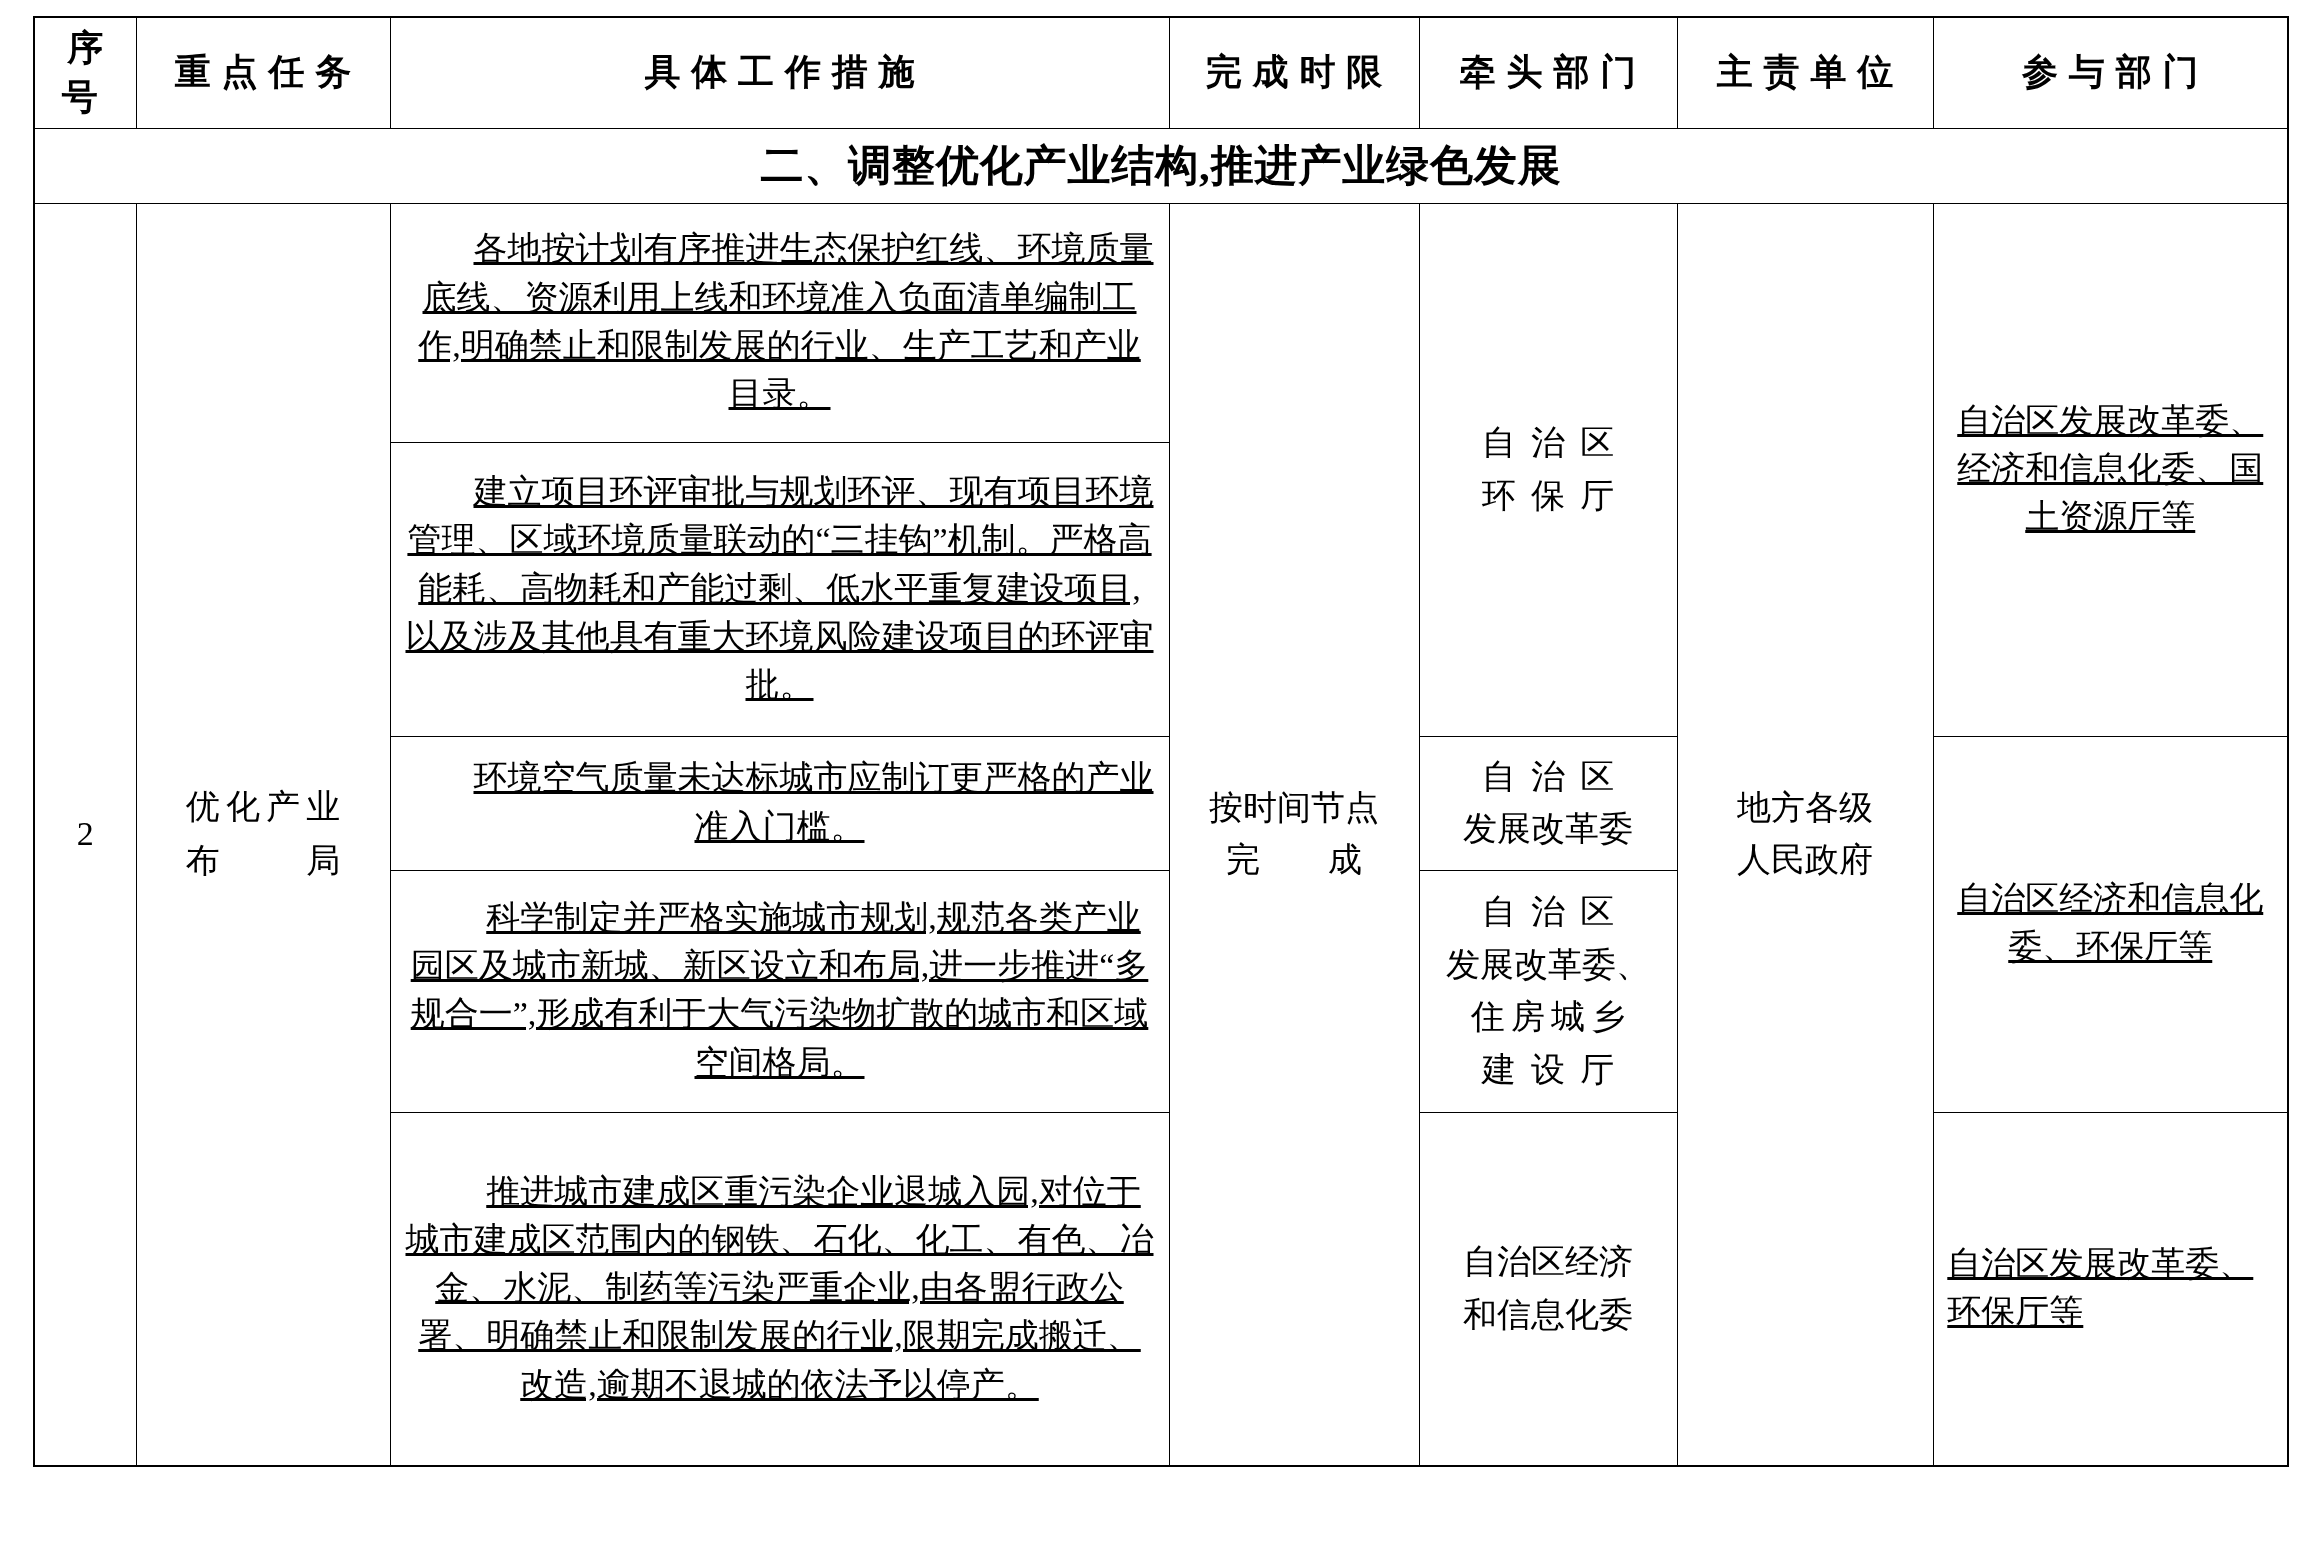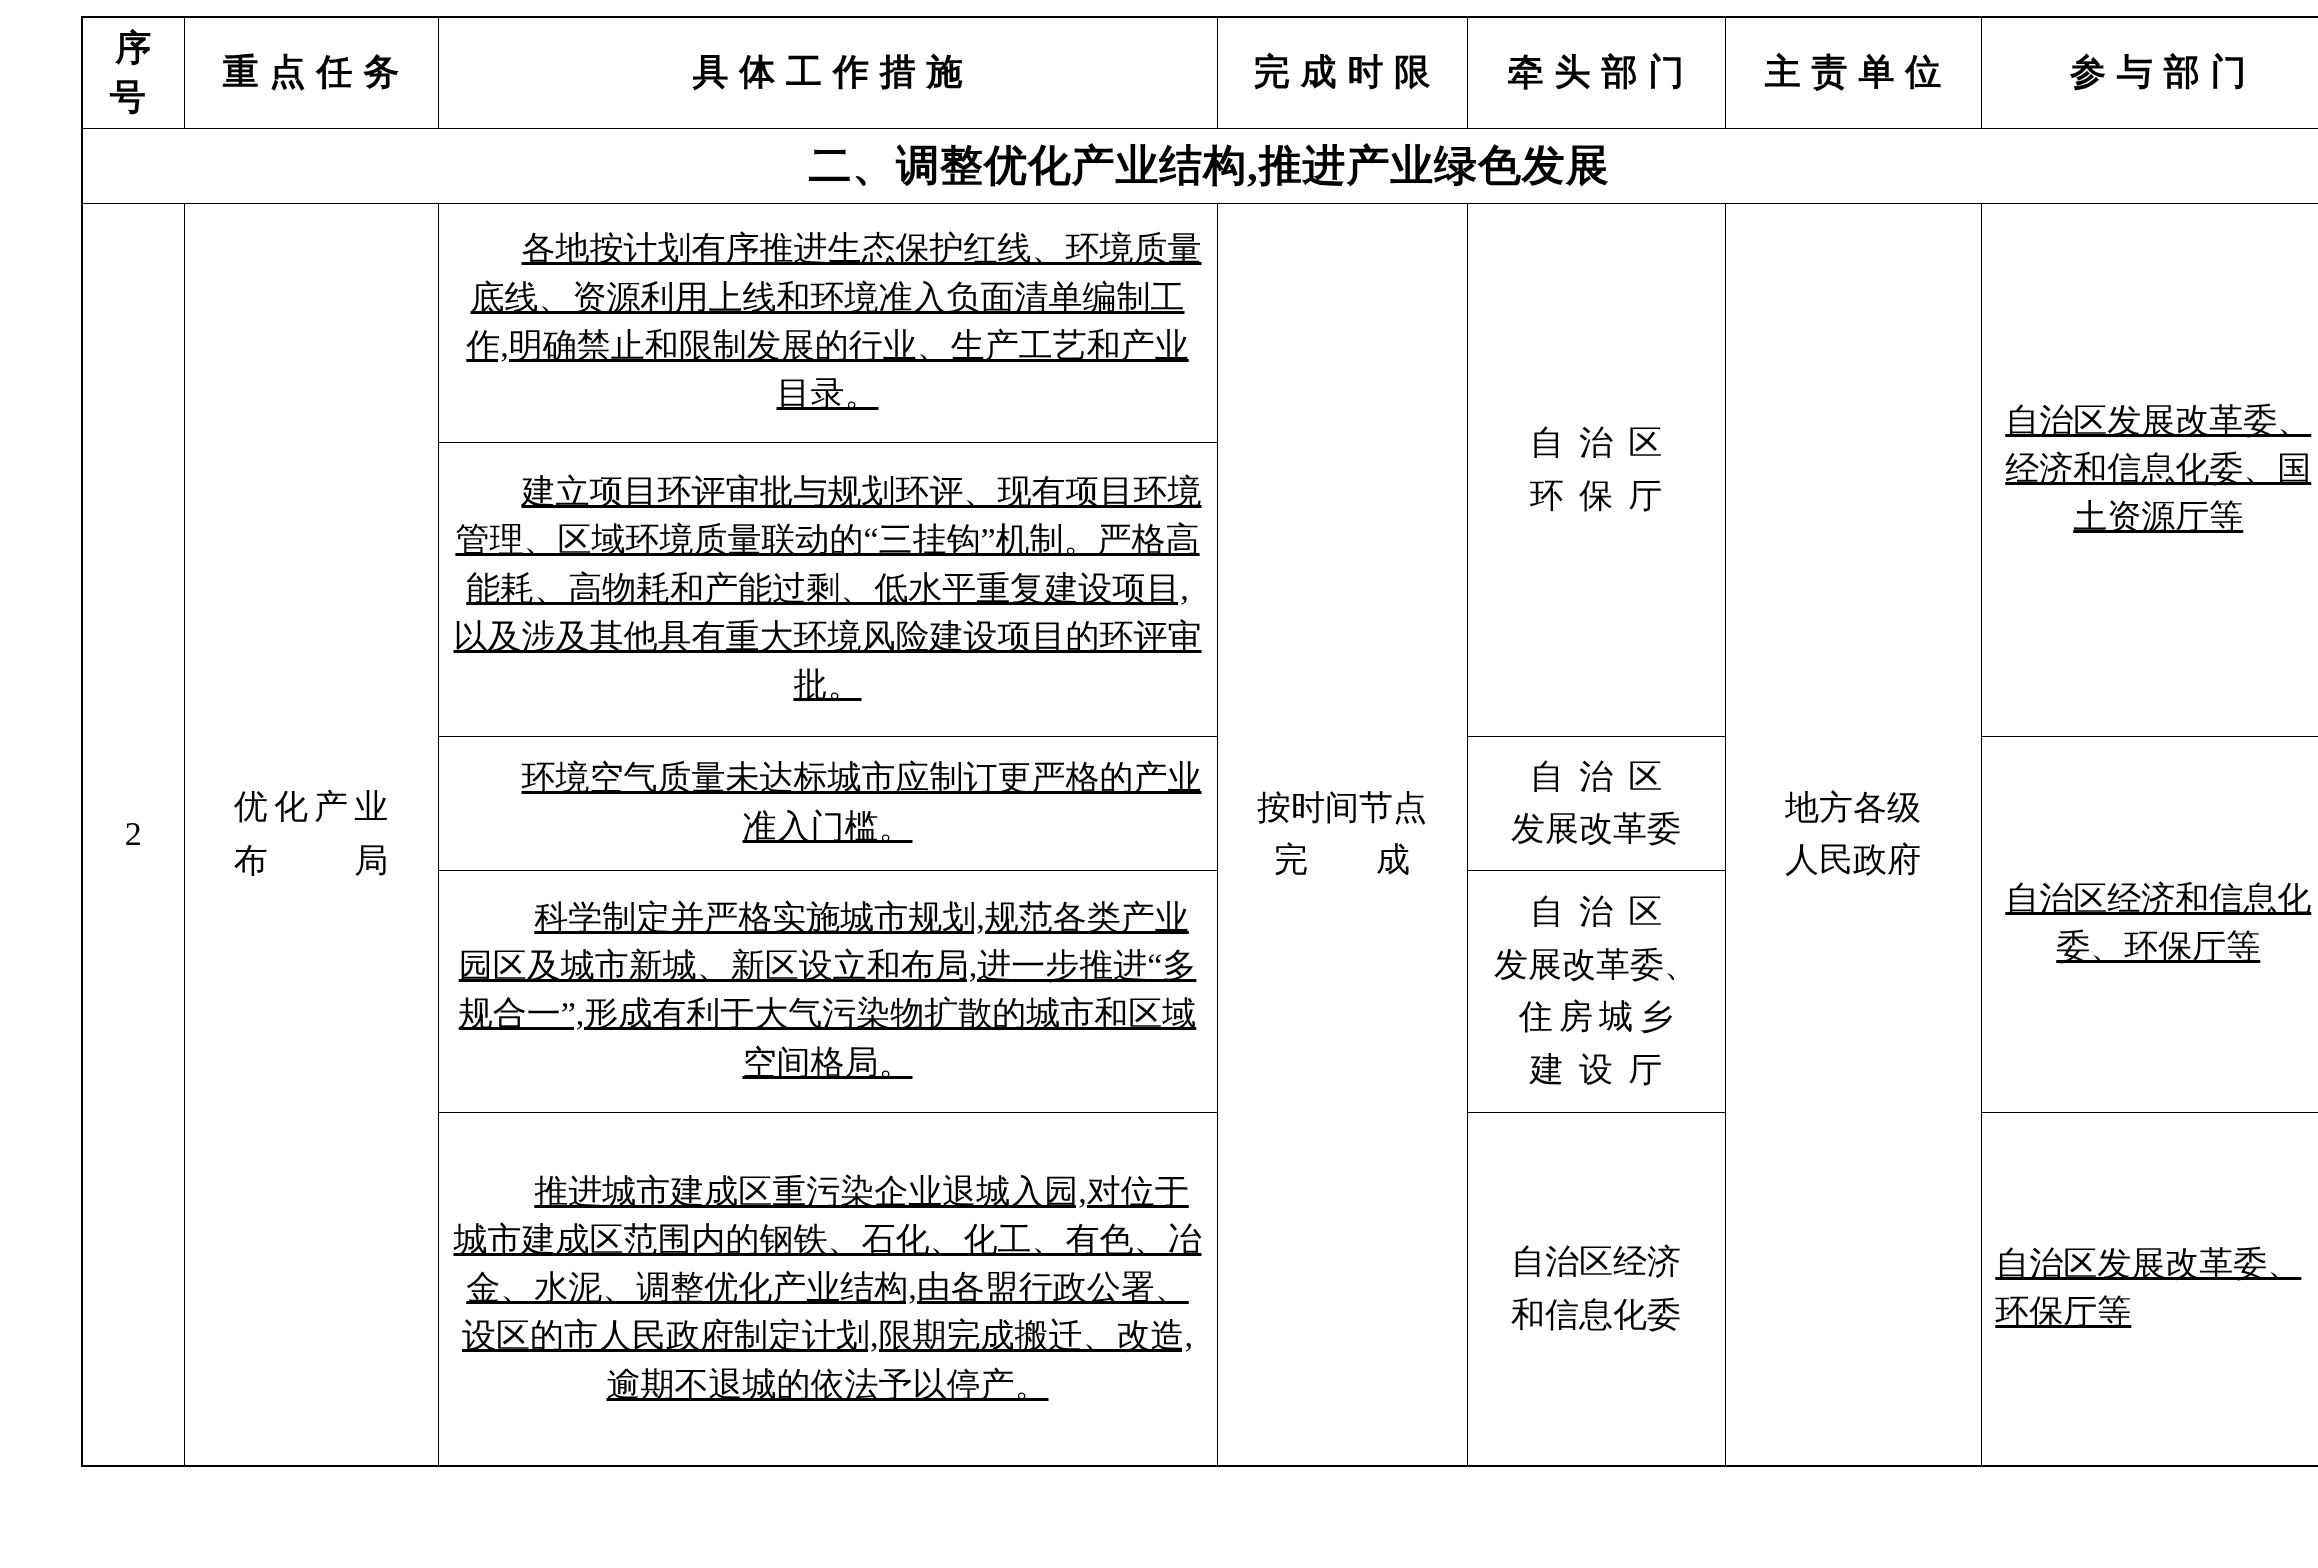--- a/index.html
+++ b/index.html
@@ -16,21 +16,20 @@
     height: 1568px;
     position: relative;
     background: #ffffff;
     box-sizing: border-box;
   }
   .table-wrap {
     position: absolute;
     left: 33px;
     top: 15.5px;
     width: 1823px;
-    margin-left: 48px;
   }
   table.doc-table {
     border-collapse: collapse;
     width: 2253px;
     table-layout: fixed;
     border: 2.6px solid #000;
   }
   table.doc-table td {
     border: 1.7px solid #000;
     vertical-align: middle;
@@ -174,21 +173,21 @@
         <td class="centered-text">
           <span class="linebox spaced">自治区</span>
           <span class="linebox">发展改革委、</span>
           <span class="linebox spaced-sm">住房城乡</span>
           <span class="linebox spaced">建设厅</span>
         </td>
       </tr>
 
       <tr>
         <td class="measure" rowspan="2" style="height:327px">
-          <p>推进城市建成区重污染企业退城入园,对位于城市建成区范围内的钢铁、石化、化工、有色、冶金、水泥、调整优化产业结构,由各盟行政公署、设区的市人民政府制定计划,限期完成搬迁、改造,逾期不退城的依法予以停产。</p>
+          <p>推进城市建成区重污染企业退城入园,对位于城市建成区范围内的钢铁、石化、化工、有色、冶金、水泥、制药等污染严重企业,由各盟行政公署、明确禁止和限制发展的行业,限期完成搬迁、改造,逾期不退城的依法予以停产。</p>
         </td>
         <td class="centered-text" rowspan="2">
           <span class="linebox">自治区经济</span>
           <span class="linebox">和信息化委</span>
         </td>
         <td class="measure" rowspan="2" style="text-align:left">
           <p style="text-indent:0">自治区发展改革委、环保厅等</p>
         </td>
       </tr>
       <tr></tr>

